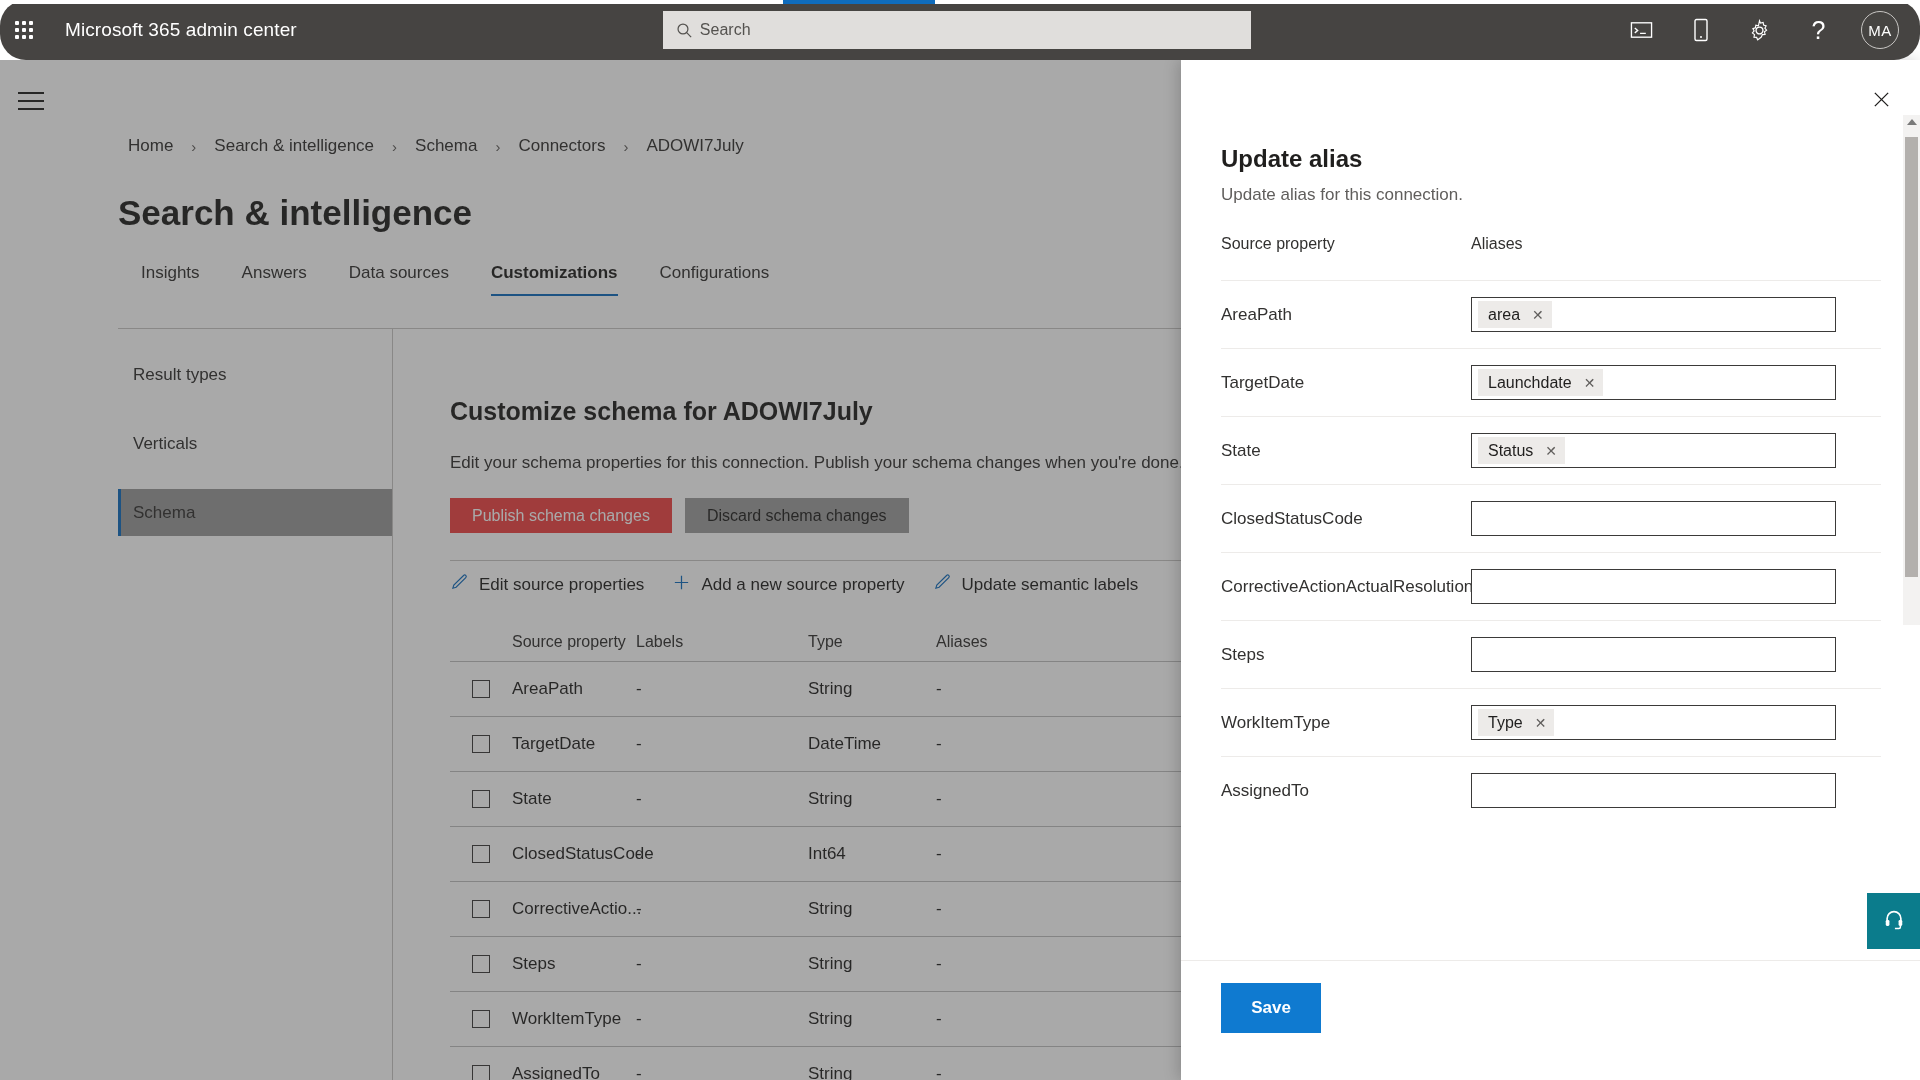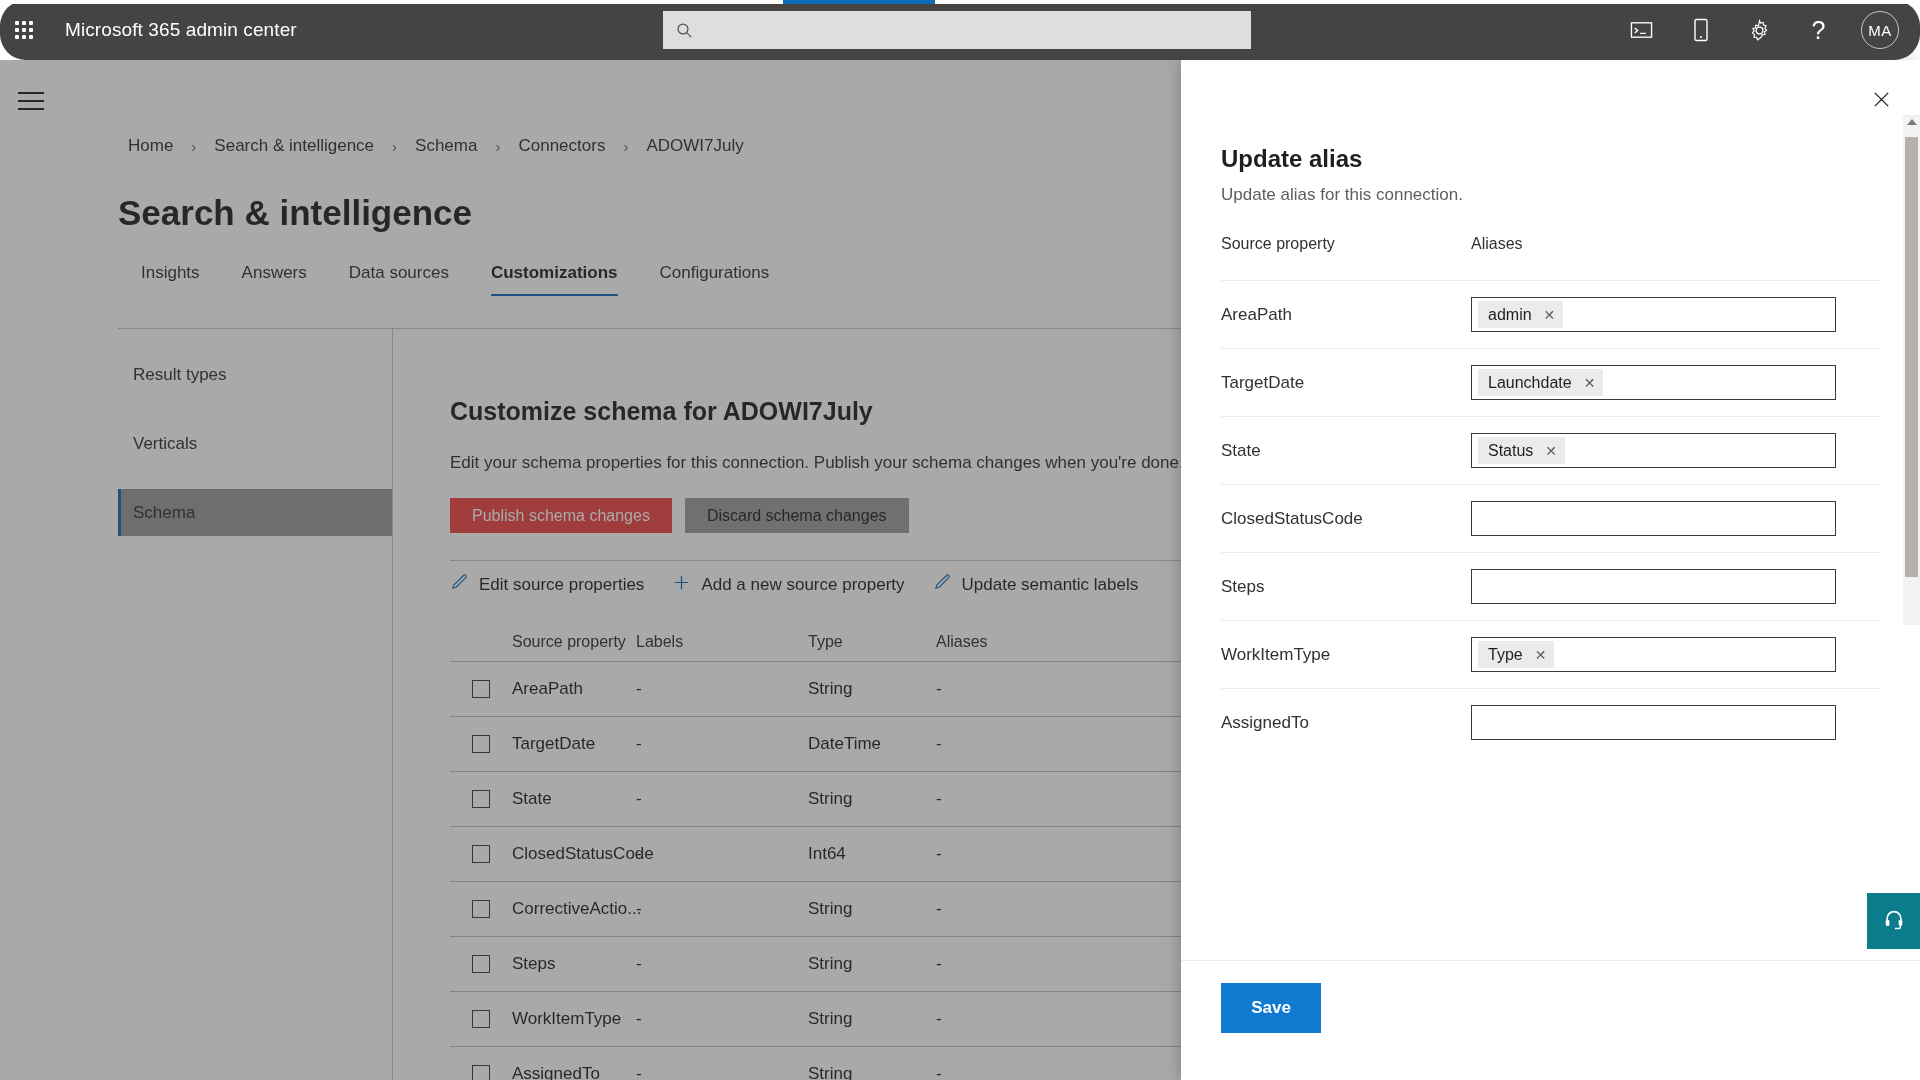--- a/index.html
+++ b/index.html
@@ -389,20 +389,21 @@
     </div>
     <div class="suite-title">Microsoft 365 admin center</div>
 
     <div class="suite-search">
       <span class="sicon">
         <svg width="19" height="19" viewBox="0 0 20 20">
             <circle cx="8.4" cy="8.4" r="5.2" fill="none" stroke="#54524f" stroke-width="1.3"></circle>
             <path d="M12.3 12.3L17 17" stroke="#54524f" stroke-width="1.3"></path>
           </svg>
       </span>
+      <input placeholder="Search" style="">
     </div>
 
     <div class="suite-actions">
       <div class="suite-btn">
         <svg width="23" height="20" viewBox="0 0 24 20">
             <rect x="1.5" y="2.5" width="21" height="15" fill="none" stroke="#ffffff" stroke-width="1.4"></rect>
             <path d="M5 8l3 2.5L5 13M10.5 13.5h6" stroke="#ffffff" stroke-width="1.4" fill="none"></path>
           </svg>
       </div>
       <div class="suite-btn">
@@ -443,21 +444,21 @@
       <div class="p-head">
         <div class="h-prop">Source property</div>
         <div>Aliases</div>
       </div>
       <div id="panel-body">
           <div class="p-row">
             <div class="r-prop">AreaPath</div>
             <div class="r-field">
               <div class="alias-input">
                 <span class="chip">
-                  <span>admin</span>
+                  <span>area</span>
                   <span class="chip-x">✕</span>
                 </span>
               </div>
             </div>
           </div>
           <div class="p-row">
             <div class="r-prop">TargetDate</div>
             <div class="r-field">
               <div class="alias-input">
                 <span class="chip">
@@ -473,20 +474,26 @@
               <div class="alias-input">
                 <span class="chip">
                   <span>Status</span>
                   <span class="chip-x">✕</span>
                 </span>
               </div>
             </div>
           </div>
           <div class="p-row">
             <div class="r-prop">ClosedStatusCode</div>
+            <div class="r-field">
+              <div class="alias-input"></div>
+            </div>
+          </div>
+          <div class="p-row">
+            <div class="r-prop">CorrectiveActionActualResolution</div>
             <div class="r-field">
               <div class="alias-input"></div>
             </div>
           </div>
           <div class="p-row">
             <div class="r-prop">Steps</div>
             <div class="r-field">
               <div class="alias-input"></div>
             </div>
           </div>

